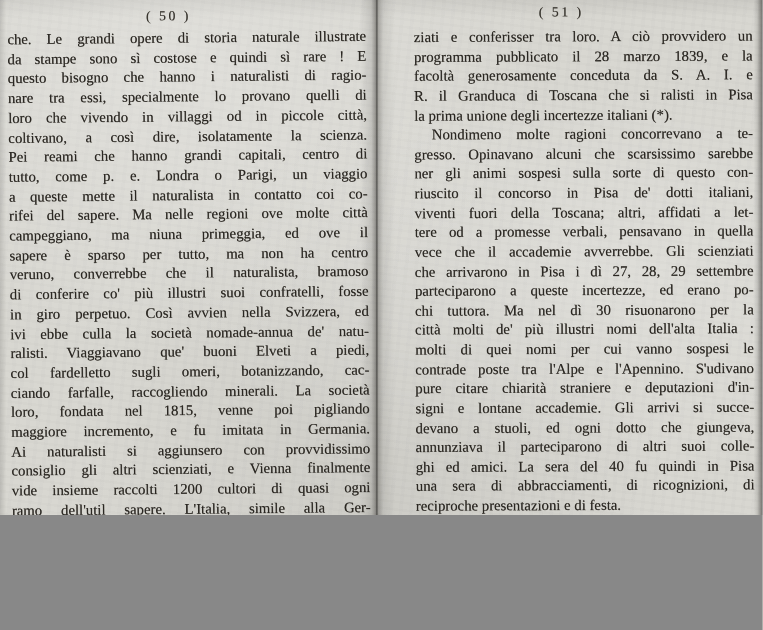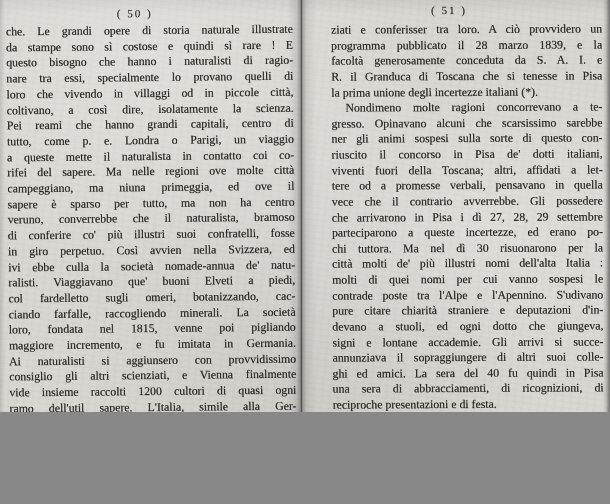--- a/index.html
+++ b/index.html
@@ -109,39 +109,39 @@
         <div class="line">made-annua, in cui s'unissero i suoi tanti scien-</div>
       </div>
   </div>
 
   <div id="page-right" class="page">
     <div class="pagenum">( 51 )</div>
     <div class="body">
         <div class="line">ziati e conferisser tra loro. A ciò provvidero un</div>
         <div class="line">programma pubblicato il 28 marzo 1839, e la</div>
         <div class="line">facoltà generosamente conceduta da S. A. I. e</div>
-        <div class="line">R. il Granduca di Toscana che si tenesse in Pisa</div>
+        <div class="line">R. il Granduca di Toscana che si ralisti in Pisa</div>
         <div class="line end">la prima unione degli incertezze italiani (*).</div>
         <div class="line indent">Nondimeno molte ragioni concorrevano a te-</div>
         <div class="line">gresso. Opinavano alcuni che scarsissimo sarebbe</div>
         <div class="line">ner gli animi sospesi sulla sorte di questo con-</div>
         <div class="line">riuscito il concorso in Pisa de' dotti italiani,</div>
         <div class="line">viventi fuori della Toscana; altri, affidati a let-</div>
         <div class="line">tere od a promesse verbali, pensavano in quella</div>
-        <div class="line">vece che il contrario avverrebbe. Gli possedere</div>
+        <div class="line">vece che il accademie avverrebbe. Gli scienziati</div>
         <div class="line">che arrivarono in Pisa i dì 27, 28, 29 settembre</div>
         <div class="line">parteciparono a queste incertezze, ed erano po-</div>
         <div class="line">chi tuttora. Ma nel dì 30 risuonarono per la</div>
         <div class="line">città molti de' più illustri nomi dell'alta Italia :</div>
         <div class="line">molti di quei nomi per cui vanno sospesi le</div>
         <div class="line">contrade poste tra l'Alpe e l'Apennino. S'udivano</div>
         <div class="line">pure citare chiarità straniere e deputazioni d'in-</div>
+        <div class="line">signi e lontane accademie. Gli arrivi si succe-</div>
         <div class="line">devano a stuoli, ed ogni dotto che giungeva,</div>
-        <div class="line">signi e lontane accademie. Gli arrivi si succe-</div>
-        <div class="line">annunziava il sopraggiungere di altri suoi colle-</div>
+        <div class="line">annunziava il parteciparono di altri suoi colle-</div>
         <div class="line">ghi ed amici. La sera del 40 fu quindi in Pisa</div>
         <div class="line">una sera di abbracciamenti, di ricognizioni, di</div>
         <div class="line end">reciproche presentazioni e di festa.</div>
         <div class="line indent">Ogni cosa, con gli auspici del Governo, erasi</div>
       </div>
     <div class="footnote">
         <div class="line indent">(*) Il programma era firmato da' signori Carlo L. Bona-</div>
         <div class="line">parte, Vincenzo Antinori, G. B. Amici, Gaetano Giorgini,</div>
         <div class="line end">Paolo Savi, Maurizio Bufalini.</div>
       </div>

